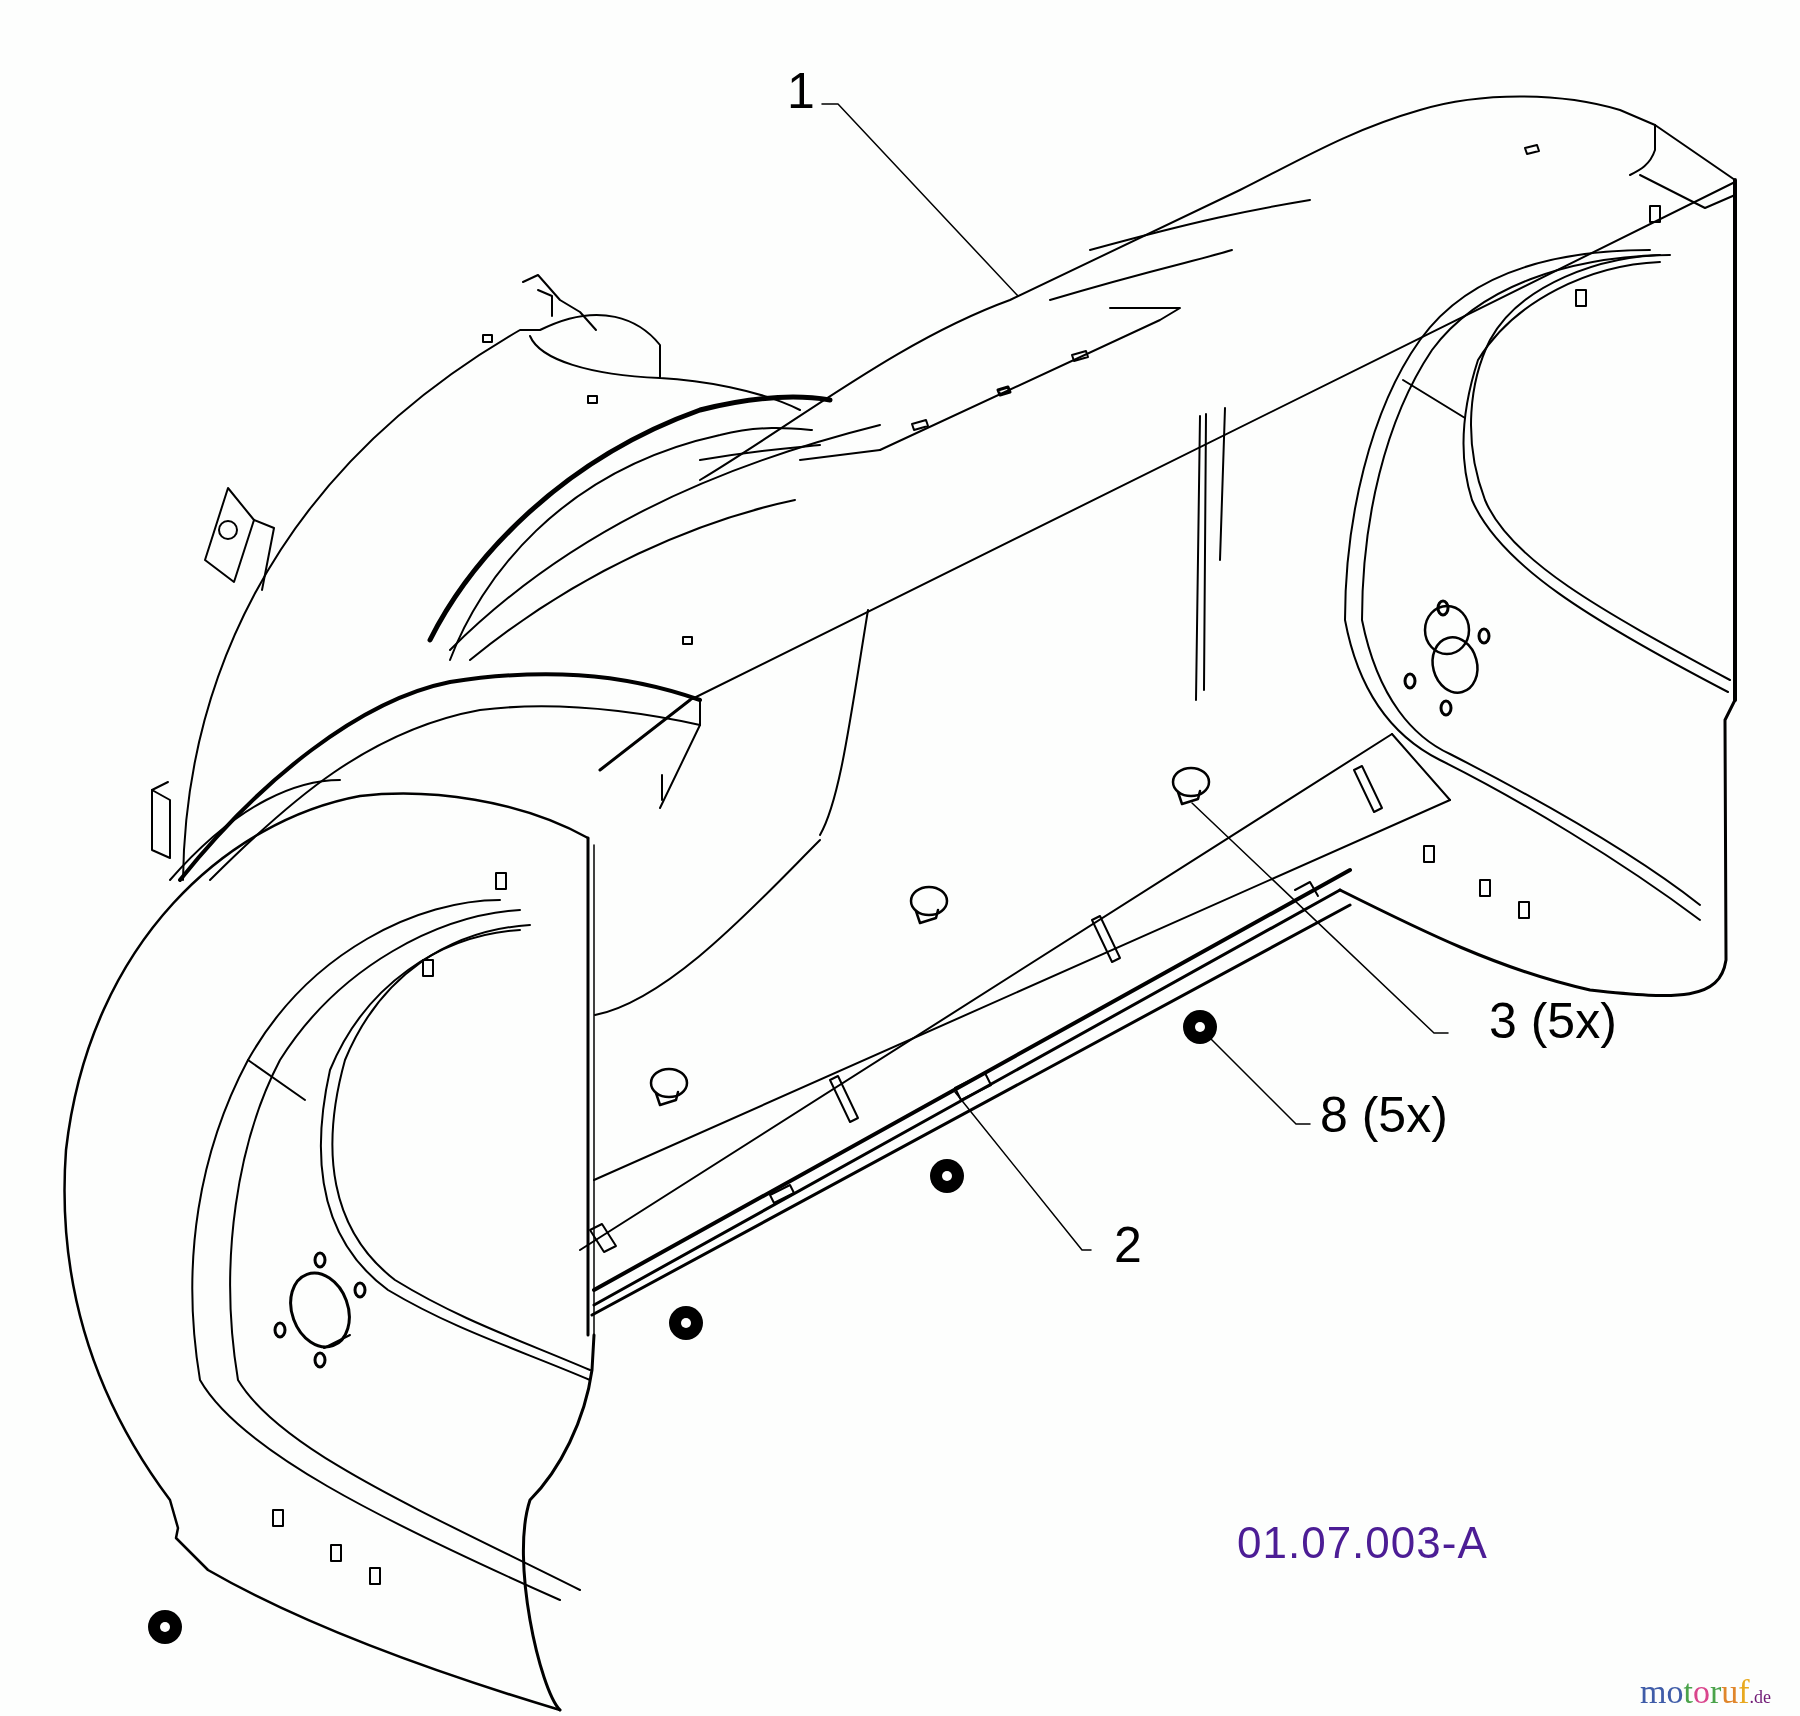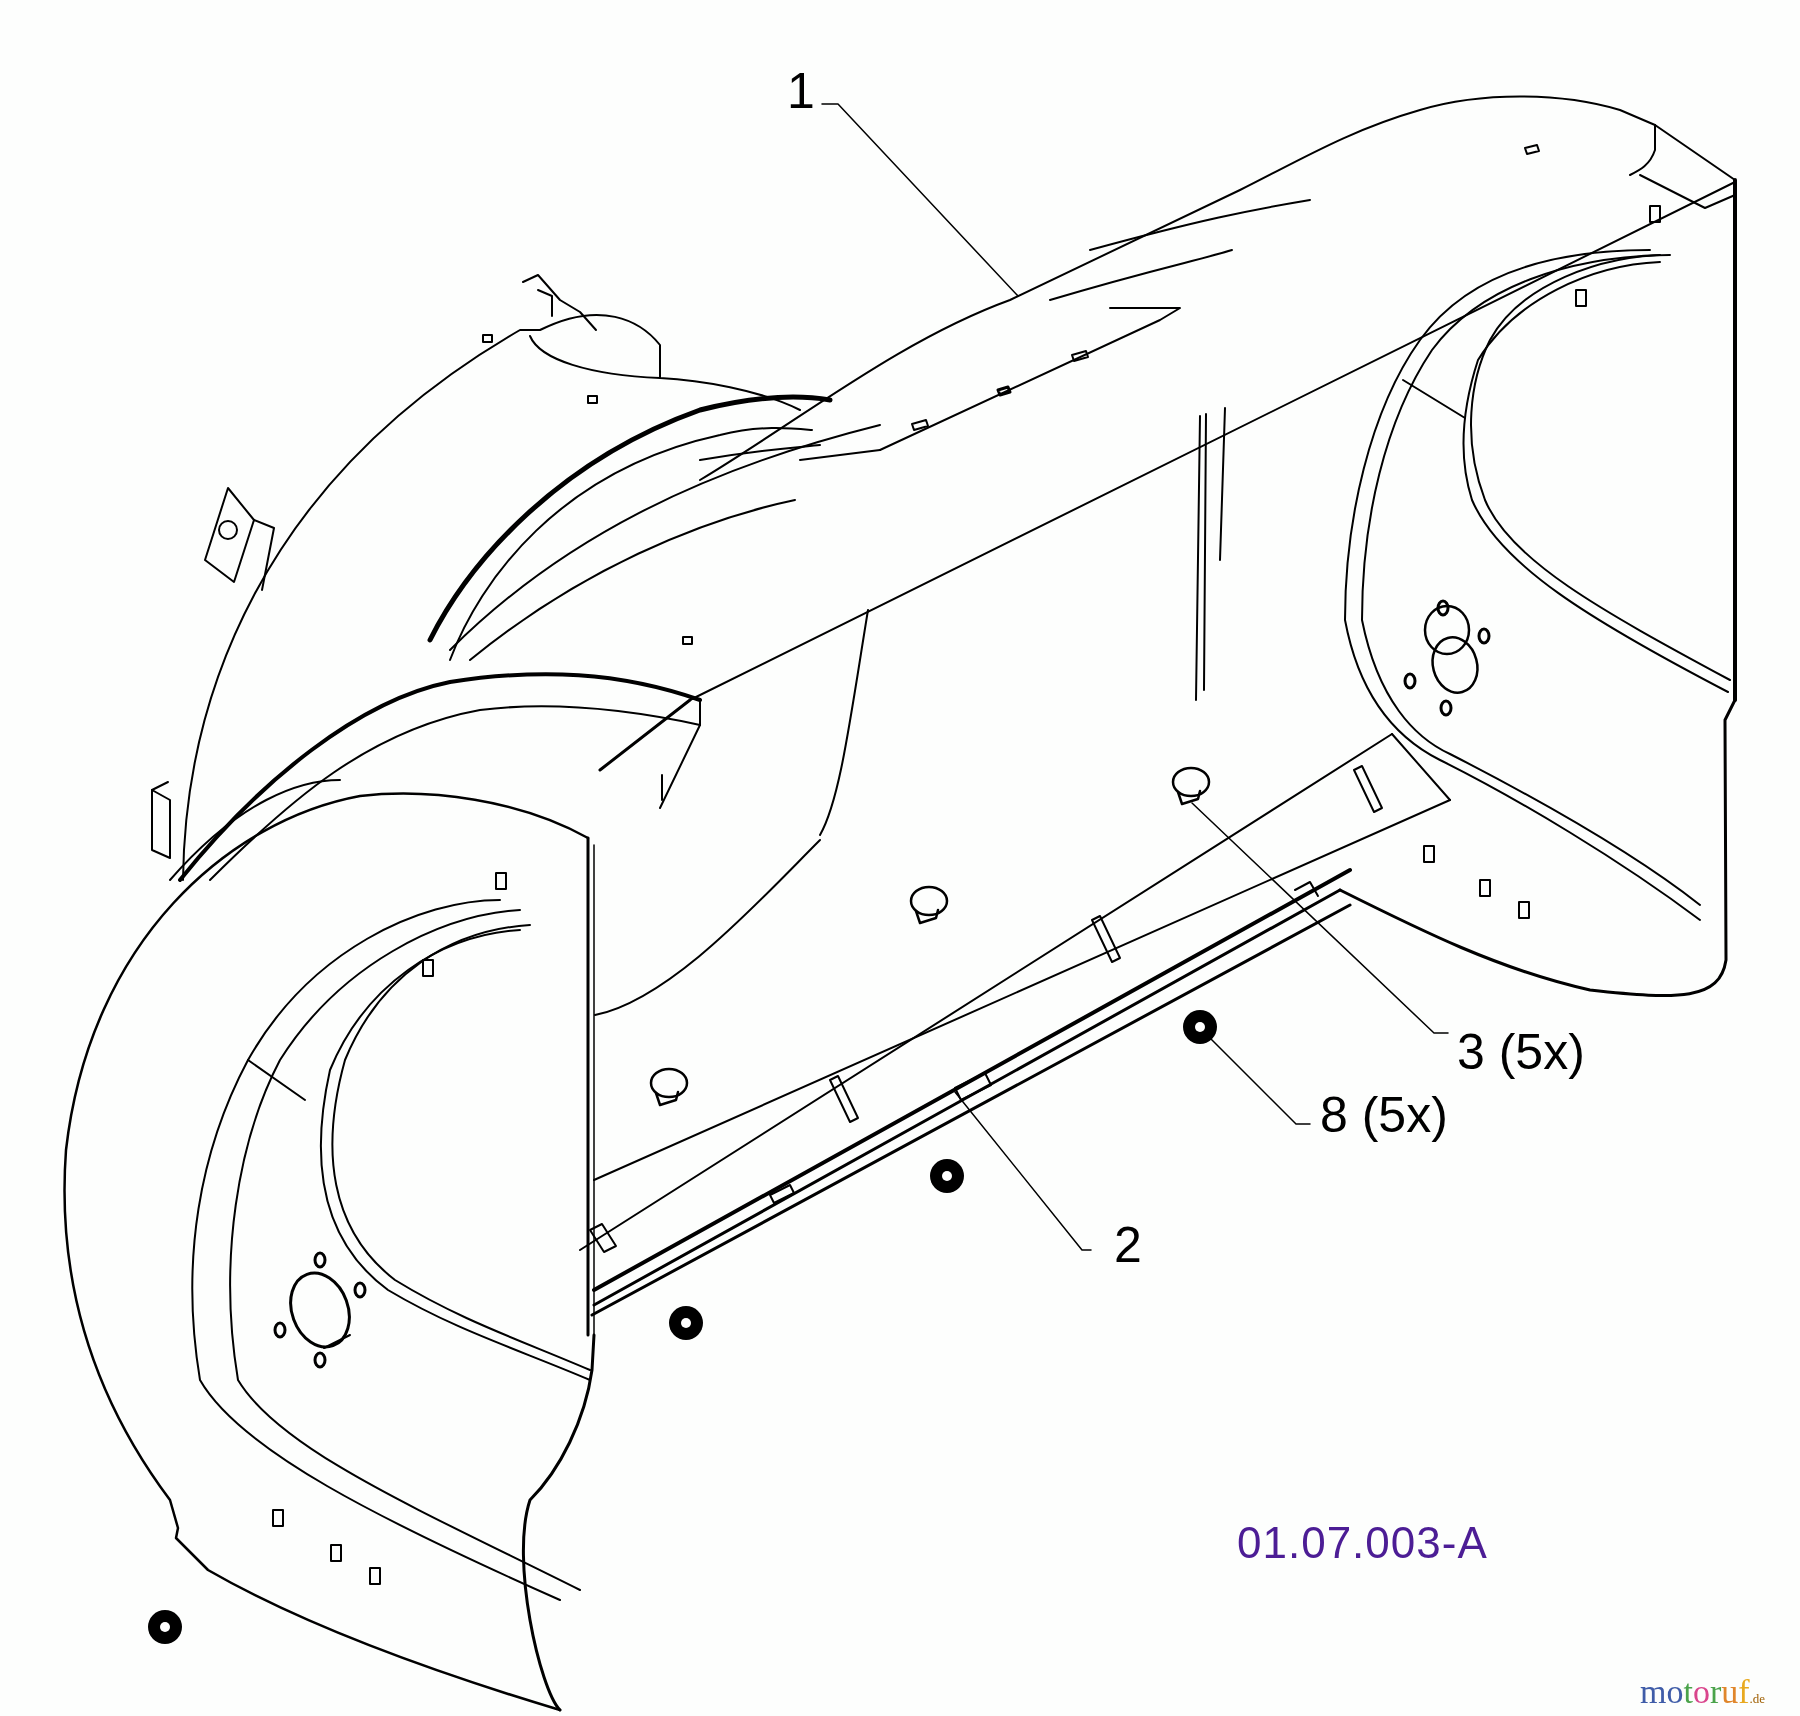--- a/index.html
+++ b/index.html
@@ -1,21 +1,21 @@
 <!DOCTYPE html>
 <html><head>
 <meta charset="utf-8">
 <style>
   html, body { margin: 0; padding: 0; background: #fdfefd; }
   body { width: 1800px; height: 1716px; position: relative; overflow: hidden; font-family: "Liberation Sans", sans-serif; }
   #drawing { position: absolute; left: 0; top: 0; }
   .callout { position: absolute; font-family: "Liberation Sans", sans-serif; font-size: 50px; color: #000; line-height: 1; white-space: nowrap; }
   .ref { position: absolute; font-family: "Liberation Sans", sans-serif; font-size: 44px; color: #4c1d95; line-height: 1; letter-spacing: 1px; }
   .brand { position: absolute; font-family: "Liberation Serif", serif; font-size: 34px; line-height: 1; }
-  .brand .tld { font-size: 13px; color: #a16207; text-align: center; }
+  .brand .tld { font-size: 18px; color: #701a75; text-align: center; }
 </style>
 </head>
 <body>
 
 <svg id="drawing" width="1800" height="1716" viewBox="0 0 1800 1716" xmlns="http://www.w3.org/2000/svg" fill="none" stroke="#000" stroke-linecap="round" stroke-linejoin="round">
 
   <g stroke-width="2">
 
     <path d="M 183 880 C 185 700, 260 480, 520 330 L 540 330 C 600 300, 640 320, 660 345 L 660 378 C 700 380, 760 390, 800 410"></path>
 
@@ -196,20 +196,20 @@
   <g stroke-width="1.5">
     <path d="M 822 104 L 838 104 L 1018 296"></path>
     <path d="M 1091 1250 L 1082 1250 L 955 1092"></path>
     <path d="M 1448 1033 L 1434 1033 L 1192 803"></path>
     <path d="M 1310 1124 L 1296 1124 L 1210 1038"></path>
   </g>
 </svg>
 
 <div class="callout" style="left:787px; top:66px;">1</div>
 <div class="callout" style="left:1114px; top:1220px;">2</div>
-<div class="callout" style="left:1457px; top:996px;margin-top:31px;">3 (5x)</div>
+<div class="callout" style="left:1489px; top:996px;">3 (5x)</div>
 <div class="callout" style="left:1320px; top:1090px;">8 (5x)</div>
 
 <div class="ref" style="left:1237px; top:1521px;">01.07.003-A</div>
 
 <div class="brand" style="left:1640px; top:1675px;">
   <span style="color:#3f5ca8">m</span><span style="color:#3f5ca8">o</span><span style="color:#4aa34a">t</span><span style="color:#d9458c">o</span><span style="color:#4aa34a">r</span><span style="color:#e0862b">u</span><span style="color:#e8a91f">f</span><span class="tld">.de</span>
 </div>
 
 </body></html>

